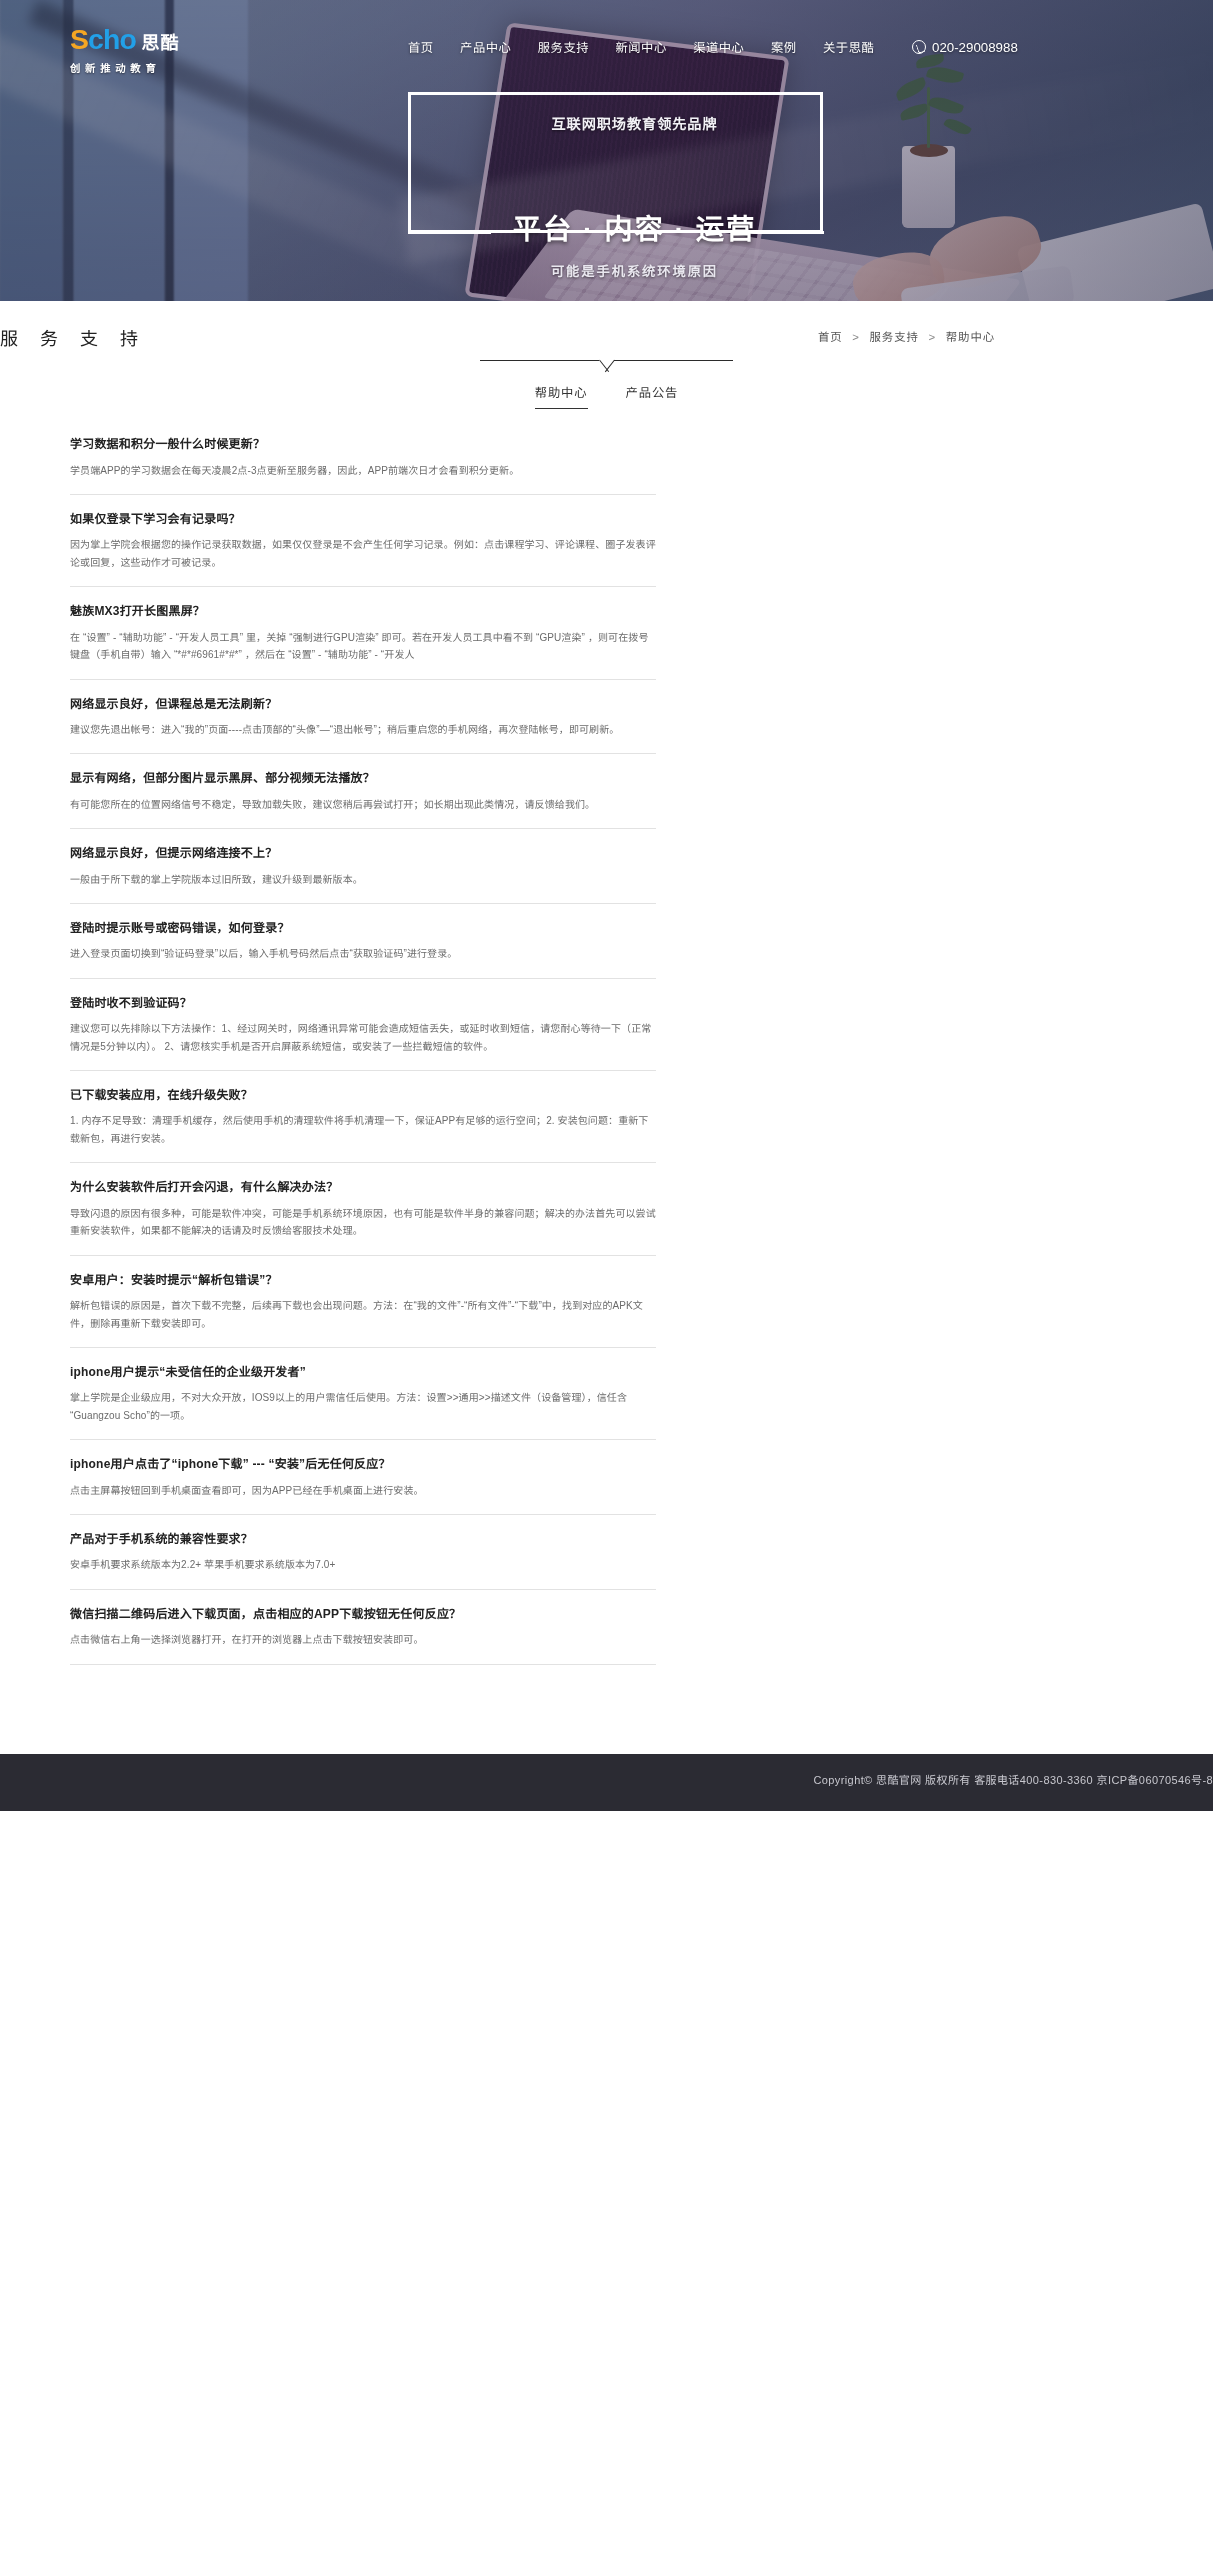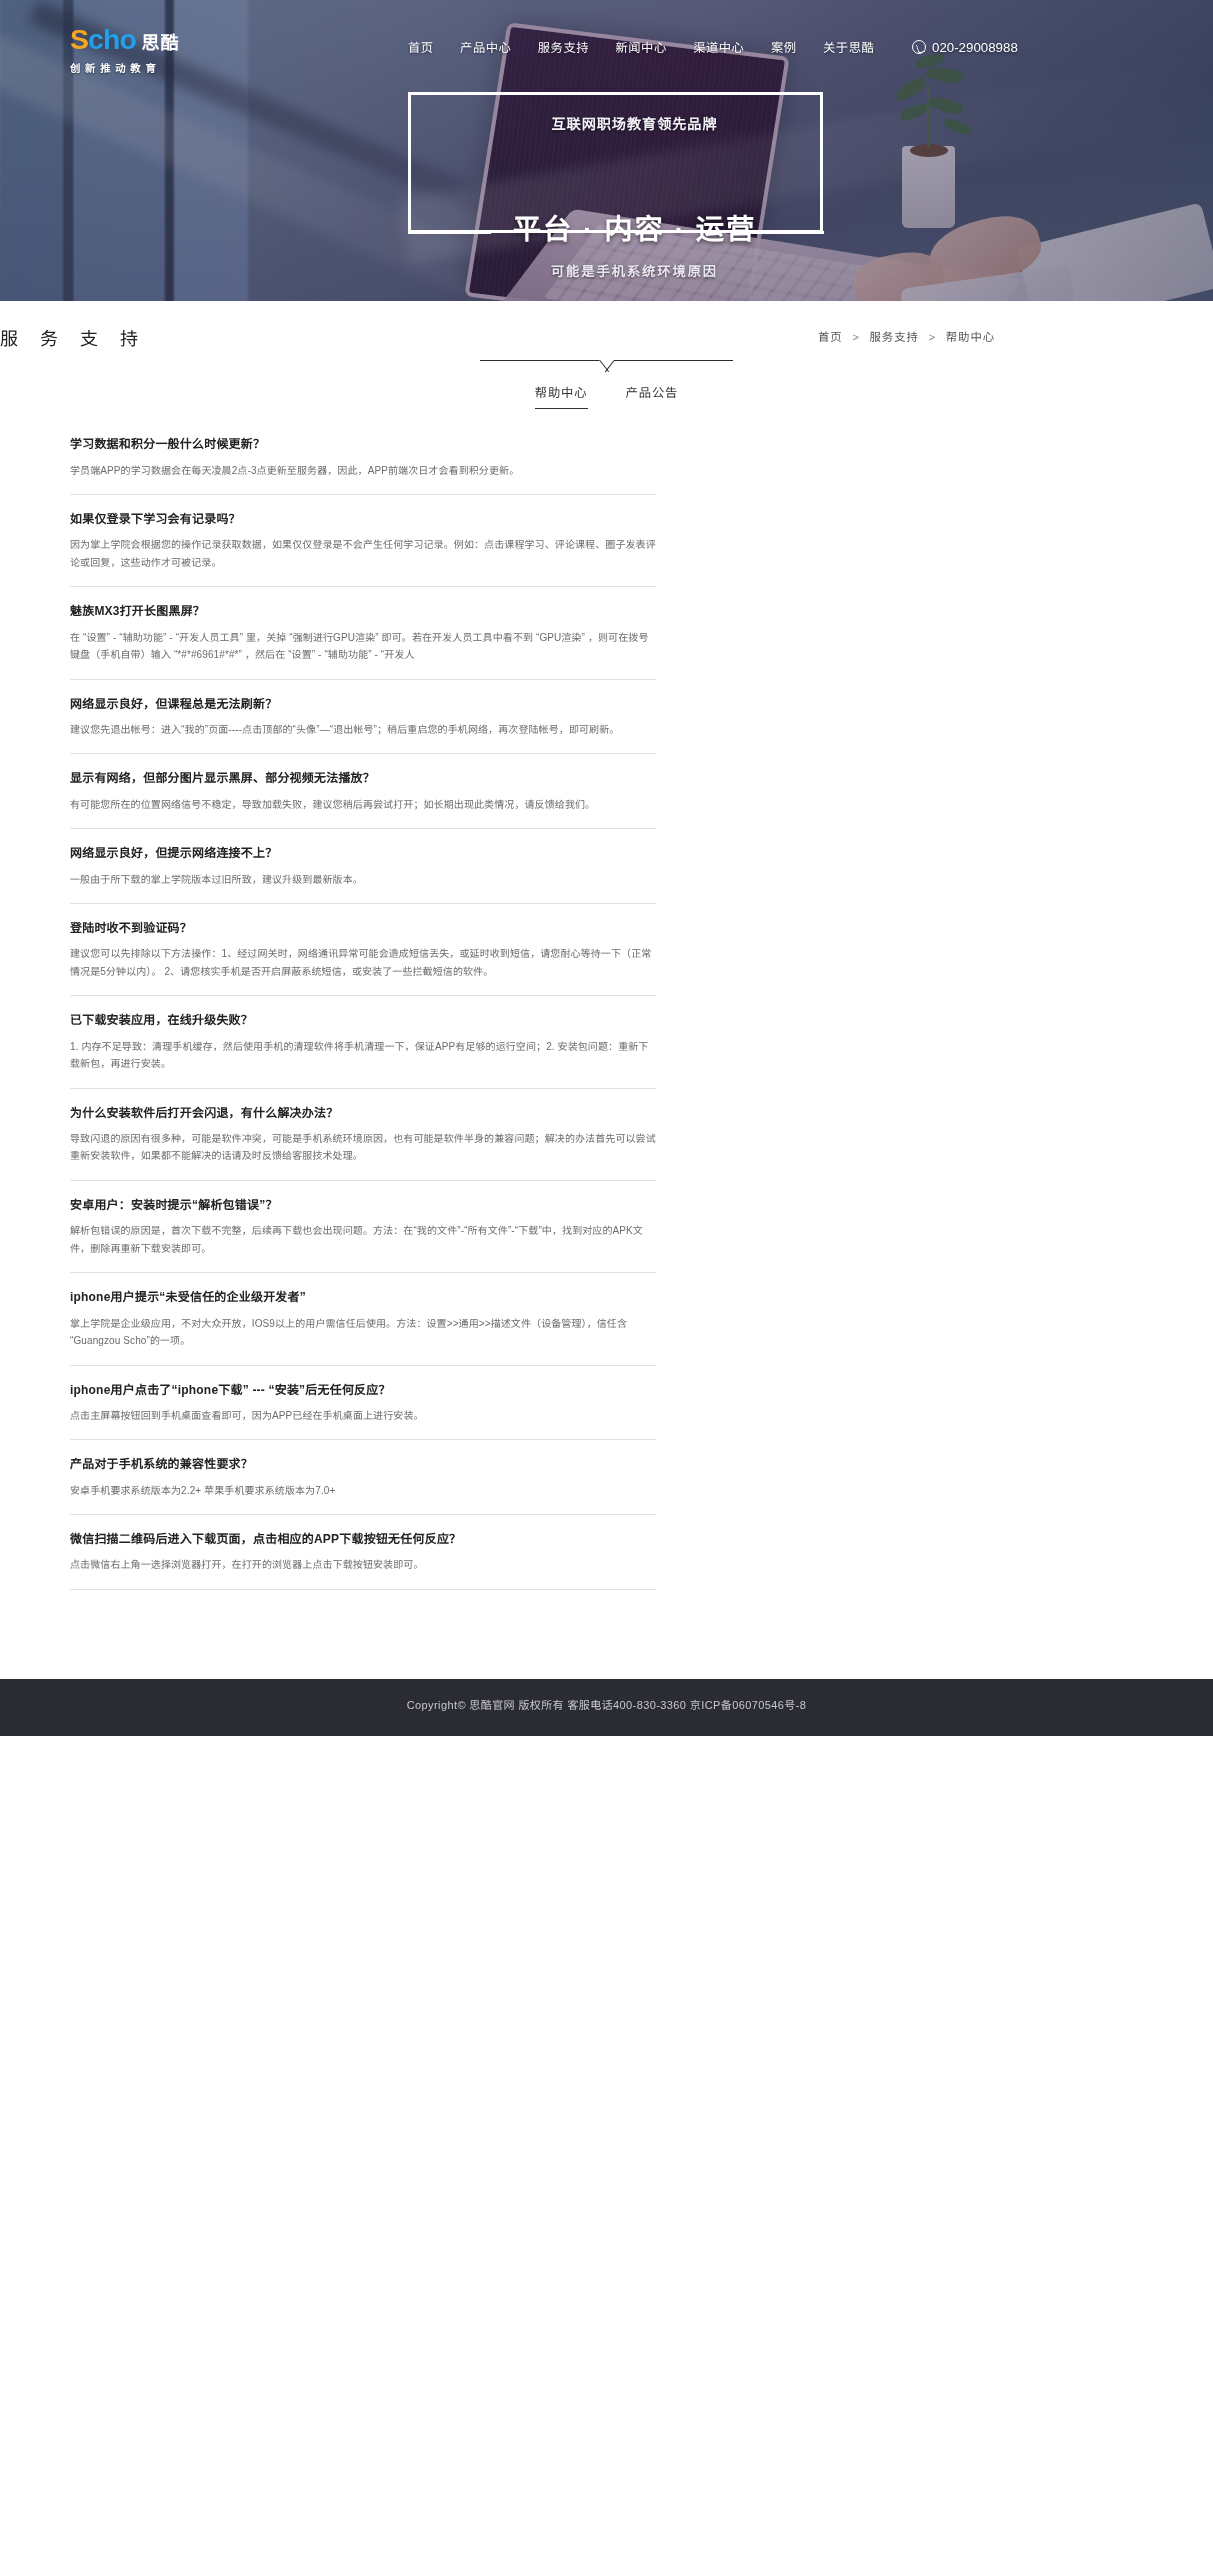--- a/index.html
+++ b/index.html
@@ -228,21 +228,21 @@
     font-size: 12px; color:#222; font-weight: 700; margin-bottom: 8.5px;
     letter-spacing:0.2px; line-height:1.4;
   }
   .faq-a {
     font-size: 10px; color:#6b6b6b; line-height: 1.75; letter-spacing:0.1px;
   }
 
   
   .footer {
     width: 1213px; background:#2b2b33; color:#c8c8cf; padding: 17px 0 15px 0;
-    text-align:center;
+    text-align:right;
   }
   .footer-line1 { font-size: 11px; letter-spacing:0.4px; margin-bottom: 9.5px; }
   .footer-line2 { font-size: 10.4px; letter-spacing:0.4px; color:#b6b6bd; }
   .footer-line2 a { color:#b6b6bd; text-decoration:none; }
   .footer-sep { margin: 0 3.8px; }
   .gap-bottom { width:1213px; height: 51px; background:#ffffff; }
 </style>
 </head>
 <body>
 
@@ -357,20 +357,24 @@
         </div>
         <div class="faq-item">
           <div class="faq-q">显示有网络，但部分图片显示黑屏、部分视频无法播放？</div>
           <div class="faq-a">有可能您所在的位置网络信号不稳定，导致加载失败，建议您稍后再尝试打开；如长期出现此类情况，请反馈给我们。</div>
         </div>
         <div class="faq-item">
           <div class="faq-q">网络显示良好，但提示网络连接不上？</div>
           <div class="faq-a">一般由于所下载的掌上学院版本过旧所致，建议升级到最新版本。</div>
         </div>
         <div class="faq-item">
+          <div class="faq-q">登陆时提示账号或密码错误，如何登录？</div>
+          <div class="faq-a">进入登录页面切换到“验证码登录”以后，输入手机号码然后点击“获取验证码”进行登录。</div>
+        </div>
+        <div class="faq-item">
           <div class="faq-q">登陆时收不到验证码？</div>
           <div class="faq-a">建议您可以先排除以下方法操作：1、经过网关时，网络通讯异常可能会造成短信丢失，或延时收到短信，请您耐心等待一下（正常情况是5分钟以内）。 2、请您核实手机是否开启屏蔽系统短信，或安装了一些拦截短信的软件。</div>
         </div>
         <div class="faq-item">
           <div class="faq-q">已下载安装应用，在线升级失败？</div>
           <div class="faq-a">1. 内存不足导致：清理手机缓存，然后使用手机的清理软件将手机清理一下，保证APP有足够的运行空间；2. 安装包问题：重新下载新包，再进行安装。</div>
         </div>
         <div class="faq-item">
           <div class="faq-q">为什么安装软件后打开会闪退，有什么解决办法？</div>
           <div class="faq-a">导致闪退的原因有很多种，可能是软件冲突，可能是手机系统环境原因，也有可能是软件半身的兼容问题；解决的办法首先可以尝试重新安装软件，如果都不能解决的话请及时反馈给客服技术处理。</div>

